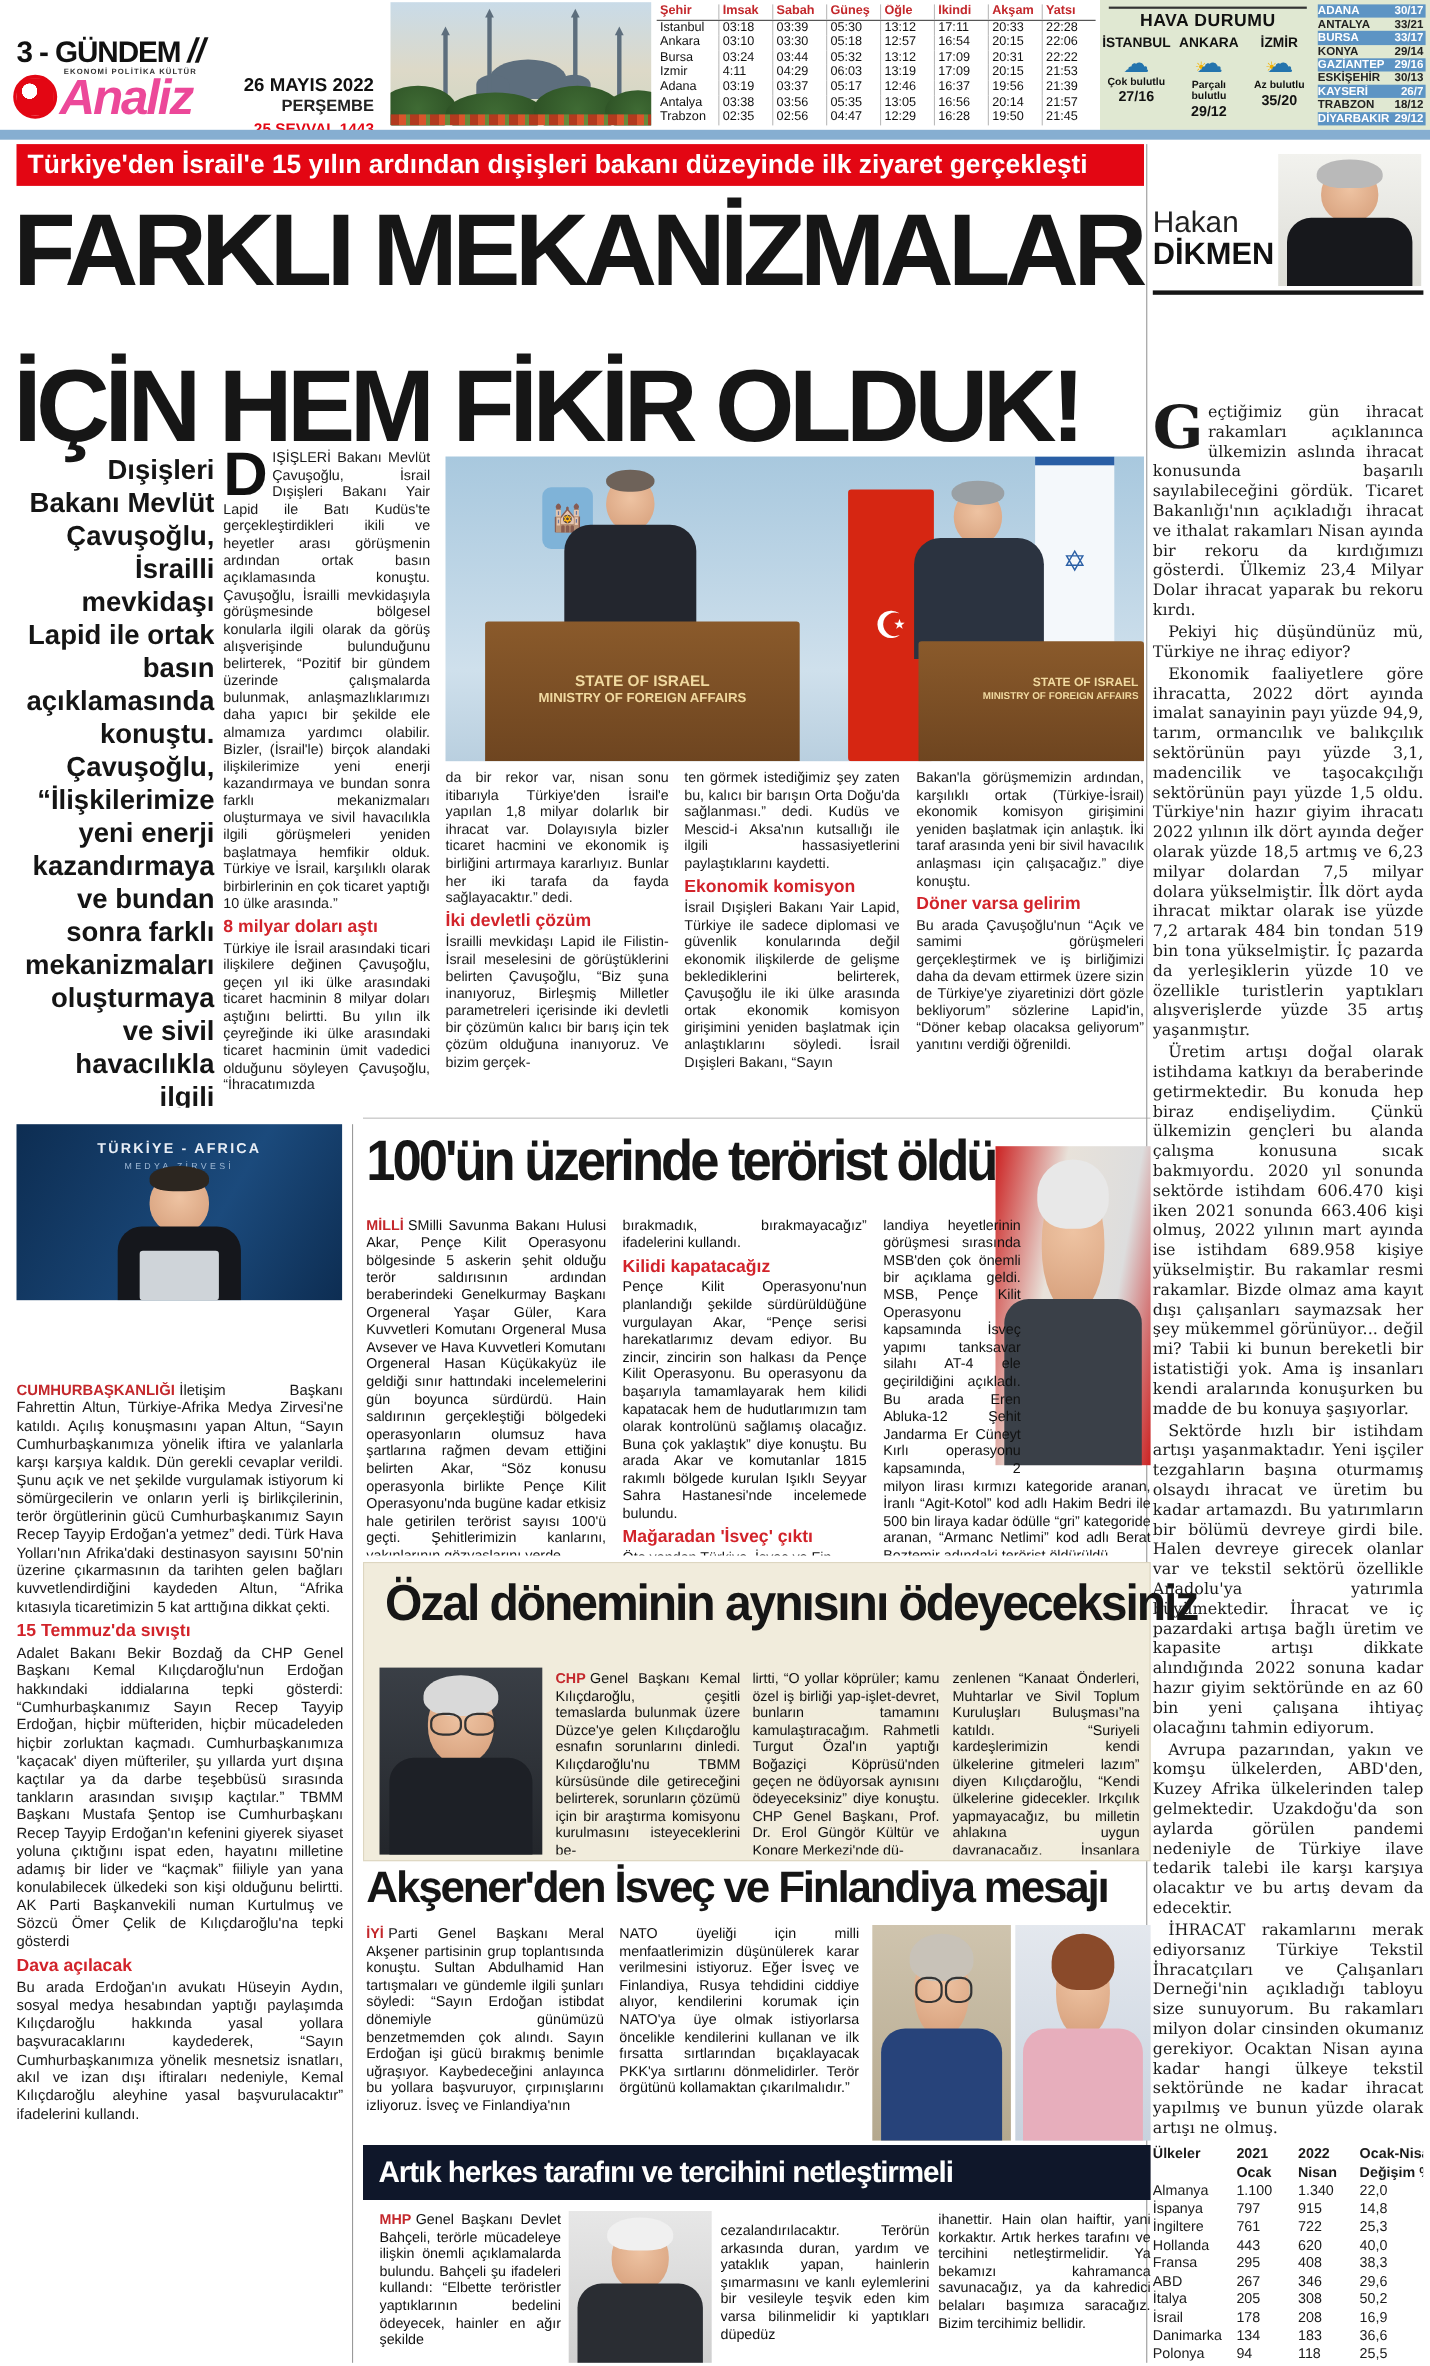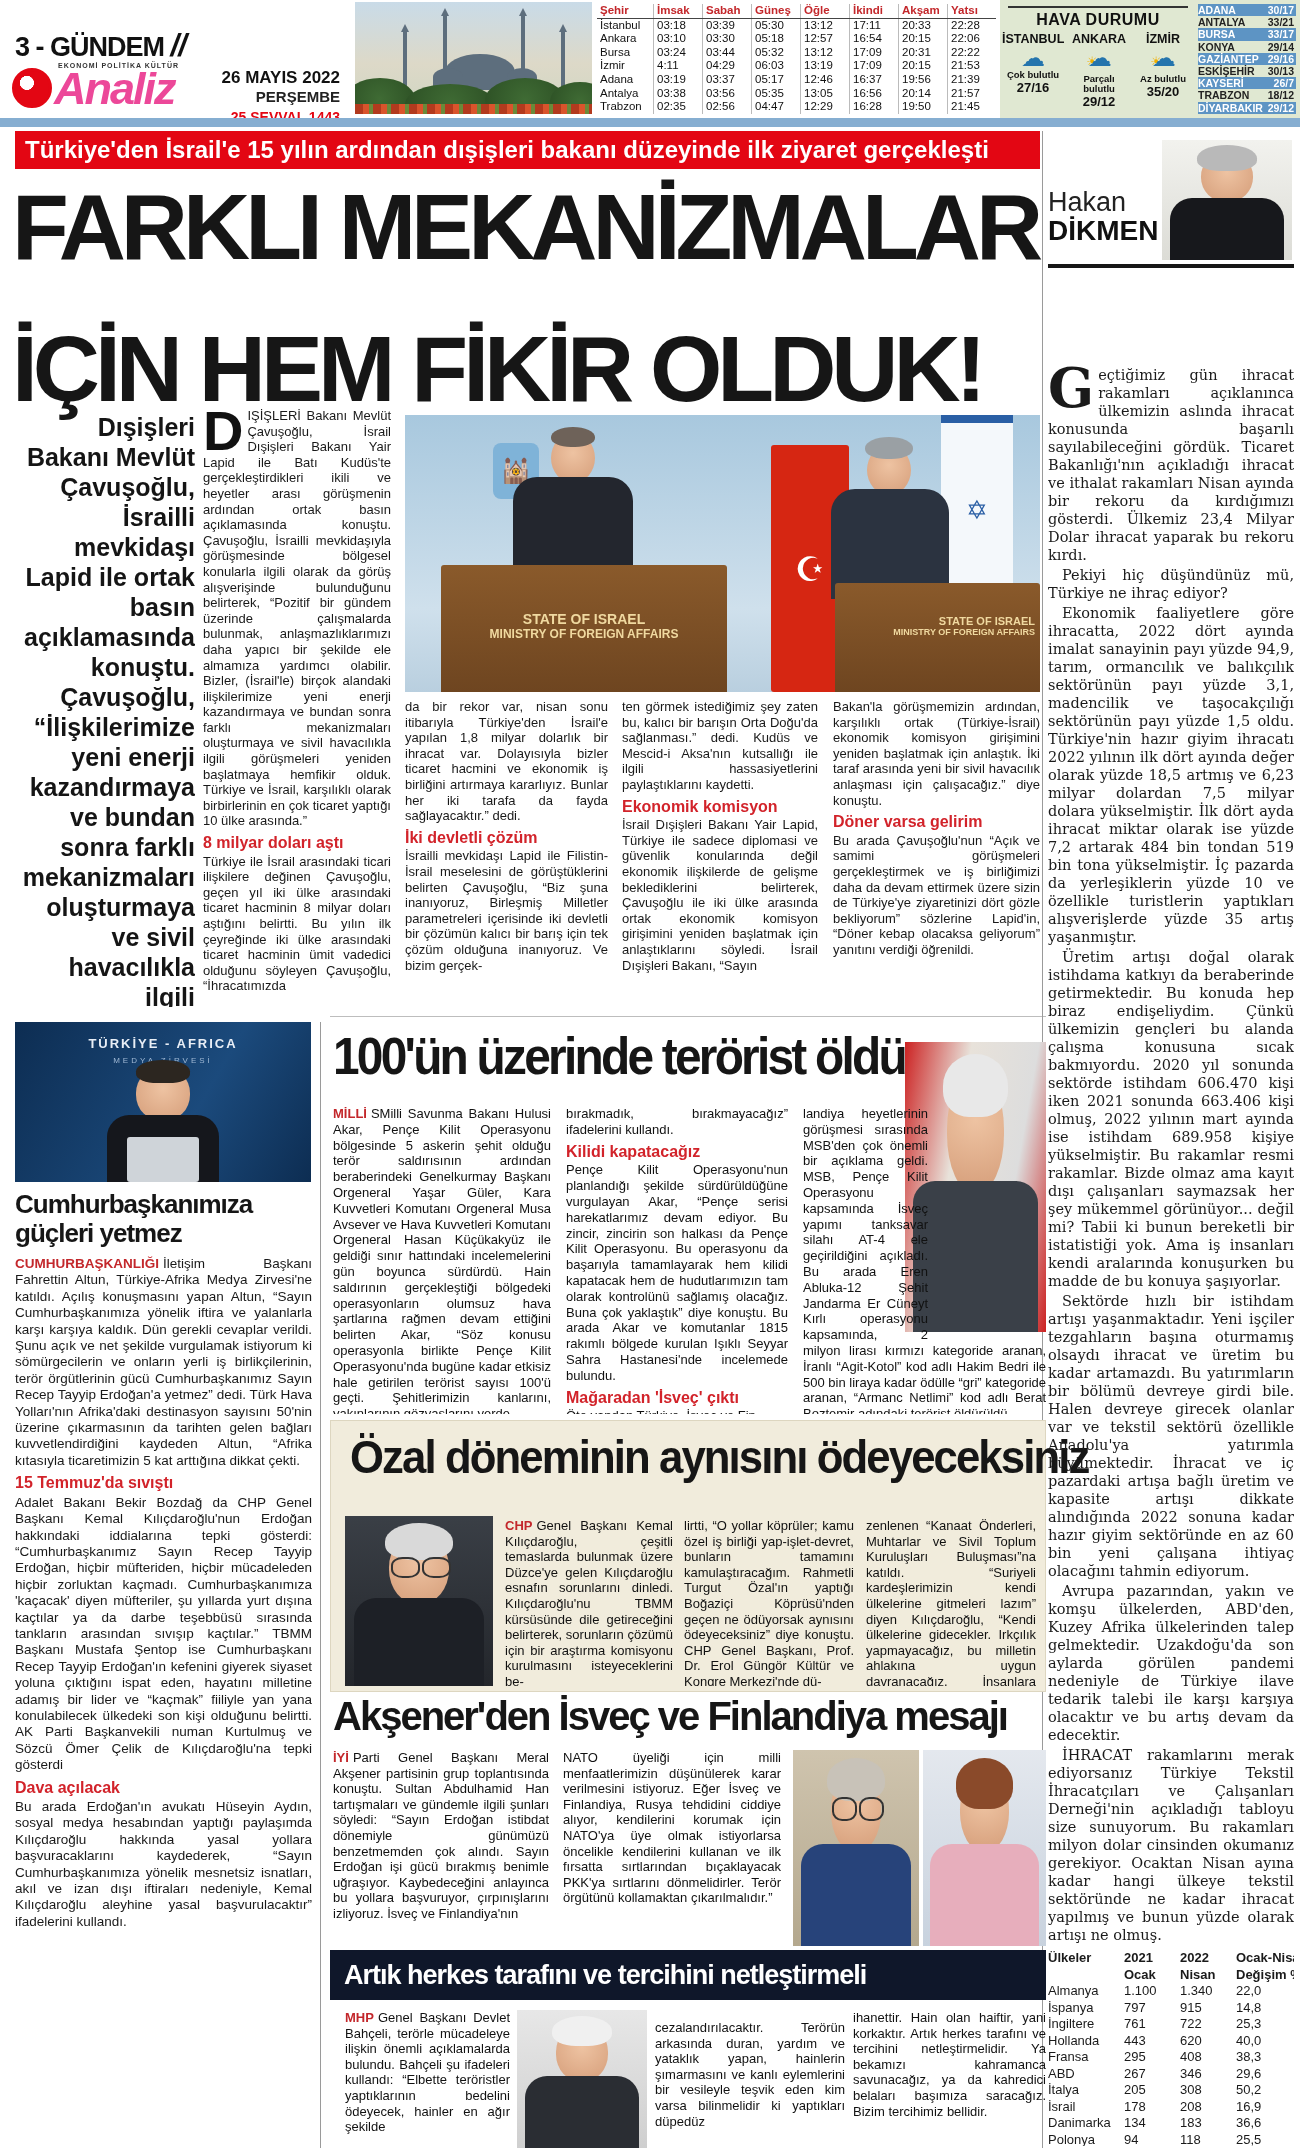--- a/index.html
+++ b/index.html
@@ -392,21 +392,20 @@
   <div class="abs vline" style="left:1042px;top:131px;height:2017px;"></div>
 
   <div class="abs altunphoto portrait">
     <div class="altun-bg-text">TÜRKİYE - AFRICA</div>
     <div class="altun-bg-sub">MEDYA ZİRVESİ</div>
     <div class="p-head" style="left:41%;top:28%;width:18%;height:34%;"></div>
     <div class="p-hair" style="left:41%;top:24%;width:18%;height:14%;background:#2c2620;"></div>
     <div class="p-torso" style="left:31%;top:58%;width:38%;height:42%;background:#15171c;"></div>
     <div class="lectern"></div>
   </div>
-  <div class="abs story-h altun-h">Cumhurbaşkanımıza güçleri yetmez</div>
   <div class="abs altun-body">
     <span class="boldlead">CUMHURBAŞKANLIĞI</span><span>İletişim Başkanı Fahrettin Altun, Türkiye-Afrika Medya Zirvesi'ne katıldı. Açılış konuşmasını yapan Altun, “Sayın Cumhurbaşkanımıza yönelik iftira ve yalanlarla karşı karşıya kaldık. Dün gerekli cevaplar verildi. Şunu açık ve net şekilde vurgulamak istiyorum ki sömürgecilerin ve onların yerli iş birlikçilerinin, terör örgütlerinin gücü Cumhurbaşkanımız Sayın Recep Tayyip Erdoğan'a yetmez” dedi. Türk Hava Yolları'nın Afrika'daki destinasyon sayısını 50'nin üzerine çıkarmasının da tarihten gelen bağları kuvvetlendirdiğini kaydeden Altun, “Afrika kıtasıyla ticaretimizin 5 kat arttığına dikkat çekti.</span>
     <div class="subhead">15 Temmuz'da sıvıştı</div>
     <span>Adalet Bakanı Bekir Bozdağ da CHP Genel Başkanı Kemal Kılıçdaroğlu'nun Erdoğan hakkındaki iddialarına tepki gösterdi: “Cumhurbaşkanımız Sayın Recep Tayyip Erdoğan, hiçbir müfteriden, hiçbir mücadeleden hiçbir zorluktan kaçmadı. Cumhurbaşkanımıza 'kaçacak' diyen müfteriler, şu yıllarda yurt dışına kaçtılar ya da darbe teşebbüsü sırasında tankların arasından sıvışıp kaçtılar.” TBMM Başkanı Mustafa Şentop ise Cumhurbaşkanı Recep Tayyip Erdoğan'ın kefenini giyerek siyaset yoluna çıktığını ispat eden, hayatını milletine adamış bir lider ve “kaçmak” fiiliyle yan yana konulabilecek ülkedeki son kişi olduğunu belirtti. AK Parti Başkanvekili numan Kurtulmuş ve Sözcü Ömer Çelik de Kılıçdaroğlu'na tepki gösterdi</span>
     <div class="subhead">Dava açılacak</div>
     <span>Bu arada Erdoğan'ın avukatı Hüseyin Aydın, sosyal medya hesabından yaptığı paylaşımda Kılıçdaroğlu hakkında yasal yollara başvuracaklarını kaydederek, “Sayın Cumhurbaşkanımıza yönelik mesnetsiz isnatları, akıl ve izan dışı iftiraları nedeniyle, Kemal Kılıçdaroğlu aleyhine yasal başvurulacaktır” ifadelerini kullandı.</span>
   </div>
 
   <div class="abs story-h teror-h">100'ün üzerinde terörist öldü</div>
   <div class="abs akarphoto portrait">

